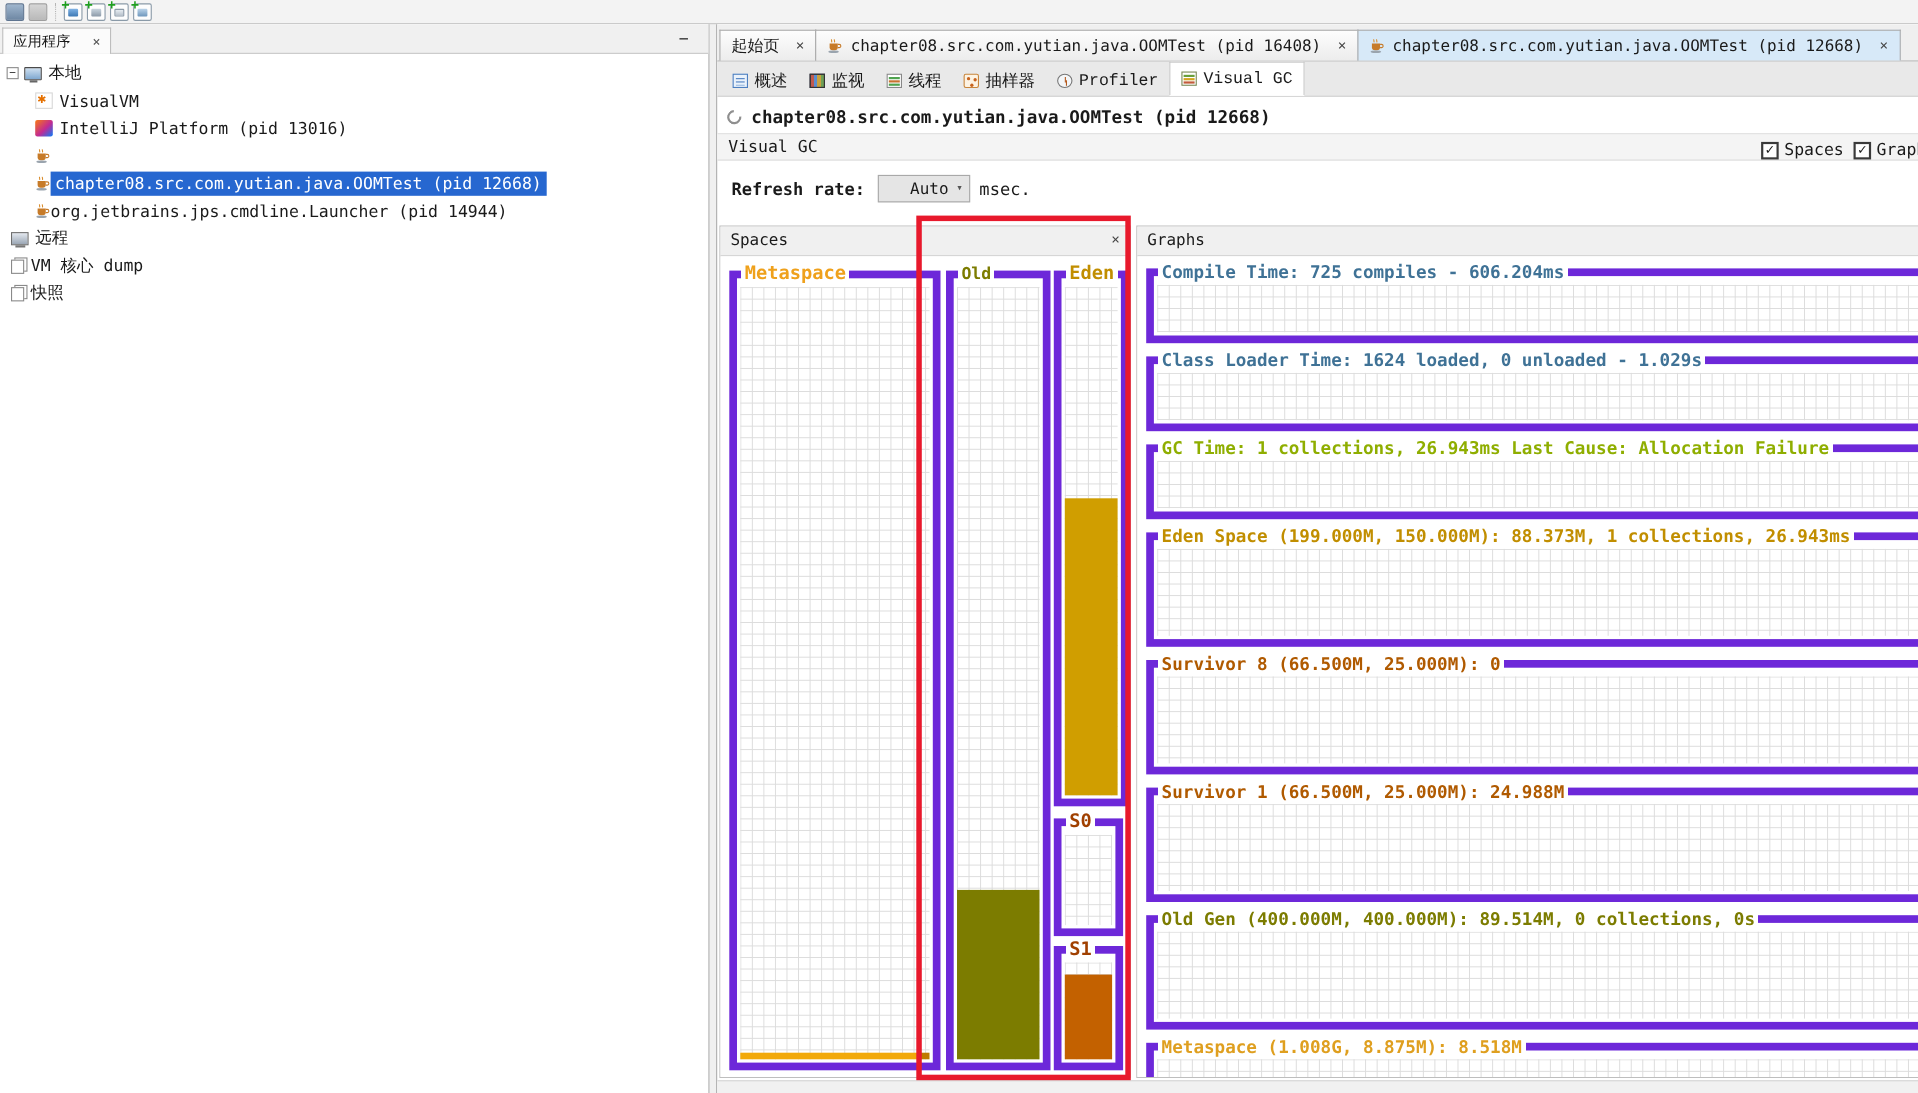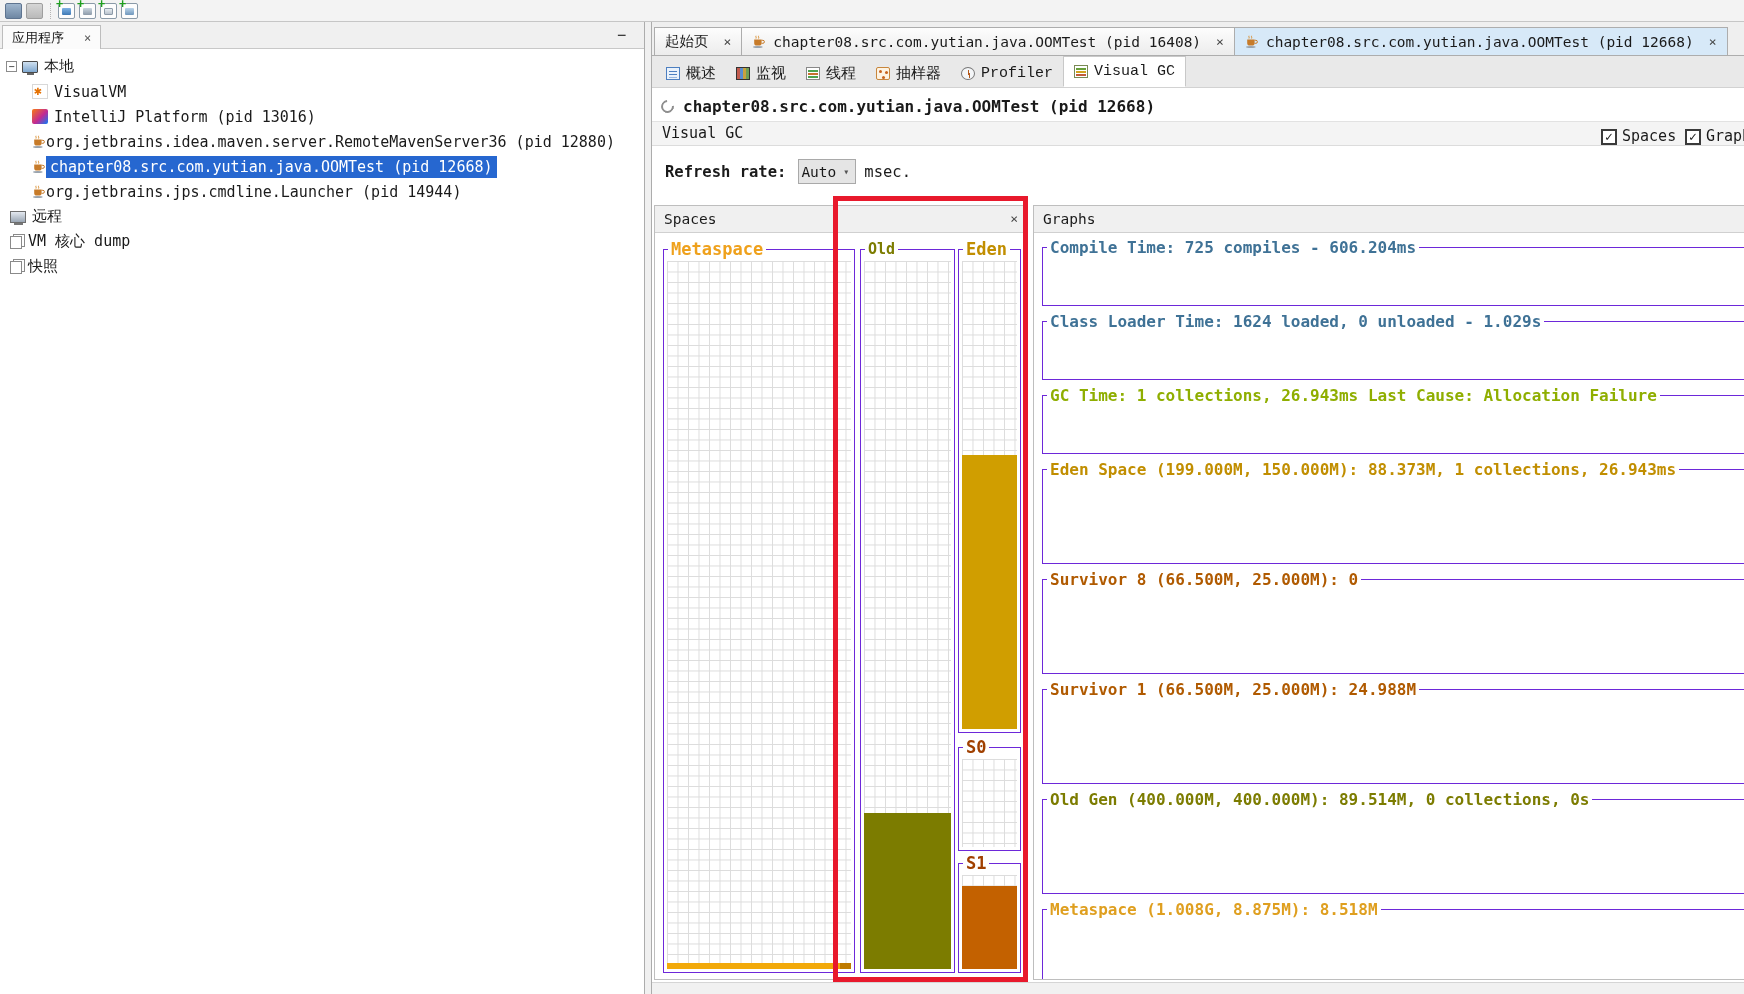--- a/index.html
+++ b/index.html
@@ -100,40 +100,40 @@
 
   .sectionbar { height:25px; background:#F4F4F4; border-top:1px solid #E2E2E2;
     border-bottom:1px solid #DCDCDC; font-size:15px; line-height:23px;
     padding-left:10px; position:relative; }
   .cbgroup { position:absolute; top:3px; display:flex; align-items:center; gap:5px; }
   .cb { width:16px; height:16px; border:2px solid #3A3A3A; background:#FFF; flex:none;
     display:inline-flex; align-items:center; justify-content:center; font-size:13px; line-height:12px; }
 
   .refreshrow { padding:13px 0 0 13px; display:flex; align-items:center; font-size:15.5px; }
   .refreshlabel { font-weight:bold; }
-  .dd { margin-left:12px; width:58px; height:25px; background:#E5E5E5; border:1px solid #A9A9A9;
+  .dd { margin-left:12px; width:84px; height:25px; background:#E5E5E5; border:1px solid #A9A9A9;
     display:inline-flex; align-items:center; justify-content:flex-end; gap:7px;
     padding:0 6px; font-size:14.5px; }
   .dd .arrow { font-size:10px; color:#555; }
   .unit { margin-left:8px; }
 
   
   .panels { position:absolute; left:0; right:0; top:183px; bottom:13px; }
   .panel { position:absolute; border:1px solid #BEBEBE; background:#FFF;
     display:flex; flex-direction:column; }
   .panel-spaces { left:2px; top:0; width:374px; bottom:1px; }
   .panel-graphs { left:381px; top:0; width:775px; bottom:1px; }
   .phead { height:27px; background:#F0F0F0; border-bottom:1px solid #D0D0D0;
     font-size:14.5px; line-height:26px; padding:0 9px;
     display:flex; justify-content:space-between; align-items:center; flex:none; }
   .phead .x { color:#444; font-size:13px; }
   .pbody { flex:1; position:relative; background:#FFF; overflow:hidden; }
 
-  fieldset { border:1px solid #6d28d9; margin:0; padding:3px; background:#FFF;
-    display:flex; flex-direction:row; }
+  fieldset { border:7px solid #6d28d9; margin:0; padding:3px; background:#FFF;
+    display:flex; flex-direction:column; }
   legend { font-weight:bold; font-size:16px; padding:0 3px; margin-left:1px; line-height:17px; }
   .grid { flex:1; position:relative; background-color:#FFF;
     background-image:linear-gradient(#DCDCDC 1px, transparent 1px),
                      linear-gradient(90deg,#DCDCDC 1px, transparent 1px);
     background-size:10.5px 10.5px; }
   .bar { position:absolute; left:0; right:0; bottom:0; }
 
   
   .fs-metaspace { position:absolute; left:8px; top:8px; width:192px; bottom:6px; }
   .fs-old       { position:absolute; left:205px; top:8px; width:95px; bottom:6px; }
@@ -218,21 +218,20 @@
       <span class="ticon i-ij"></span>
       <span>IntelliJ Platform (pid 13016)</span>
     </div>
     <div class="tnode lvl1">
       <svg class="java-svg" viewBox="0 0 14 14">
           <path d="M2.2 4.6h7.4v3.3a2.7 2.7 0 0 1-2.7 2.7H4.9a2.7 2.7 0 0 1-2.7-2.7z" fill="#C77B29"></path>
           <path d="M9.6 5.3h1.3a1.5 1.5 0 0 1 0 3H9.6" fill="none" stroke="#C77B29"></path>
           <path d="M4 .8c-.5.9.5 1.4 0 2.7M6.6.8c-.5.9.5 1.4 0 2.7" stroke="#D98C2B" fill="none"></path>
           <ellipse cx="5.8" cy="12" rx="4.8" ry="1.1" fill="#9AA4AE"></ellipse>
         </svg>
-      <span>org.jetbrains.idea.maven.server.RemoteMavenServer36 (pid 12880)</span>
     </div>
     <div class="tnode lvl1">
       <svg class="java-svg" viewBox="0 0 14 14">
           <path d="M2.2 4.6h7.4v3.3a2.7 2.7 0 0 1-2.7 2.7H4.9a2.7 2.7 0 0 1-2.7-2.7z" fill="#C77B29"></path>
           <path d="M9.6 5.3h1.3a1.5 1.5 0 0 1 0 3H9.6" fill="none" stroke="#C77B29"></path>
           <path d="M4 .8c-.5.9.5 1.4 0 2.7M6.6.8c-.5.9.5 1.4 0 2.7" stroke="#D98C2B" fill="none"></path>
           <ellipse cx="5.8" cy="12" rx="4.8" ry="1.1" fill="#9AA4AE"></ellipse>
         </svg>
       <span class="sel">chapter08.src.com.yutian.java.OOMTest (pid 12668)</span>
     </div>

